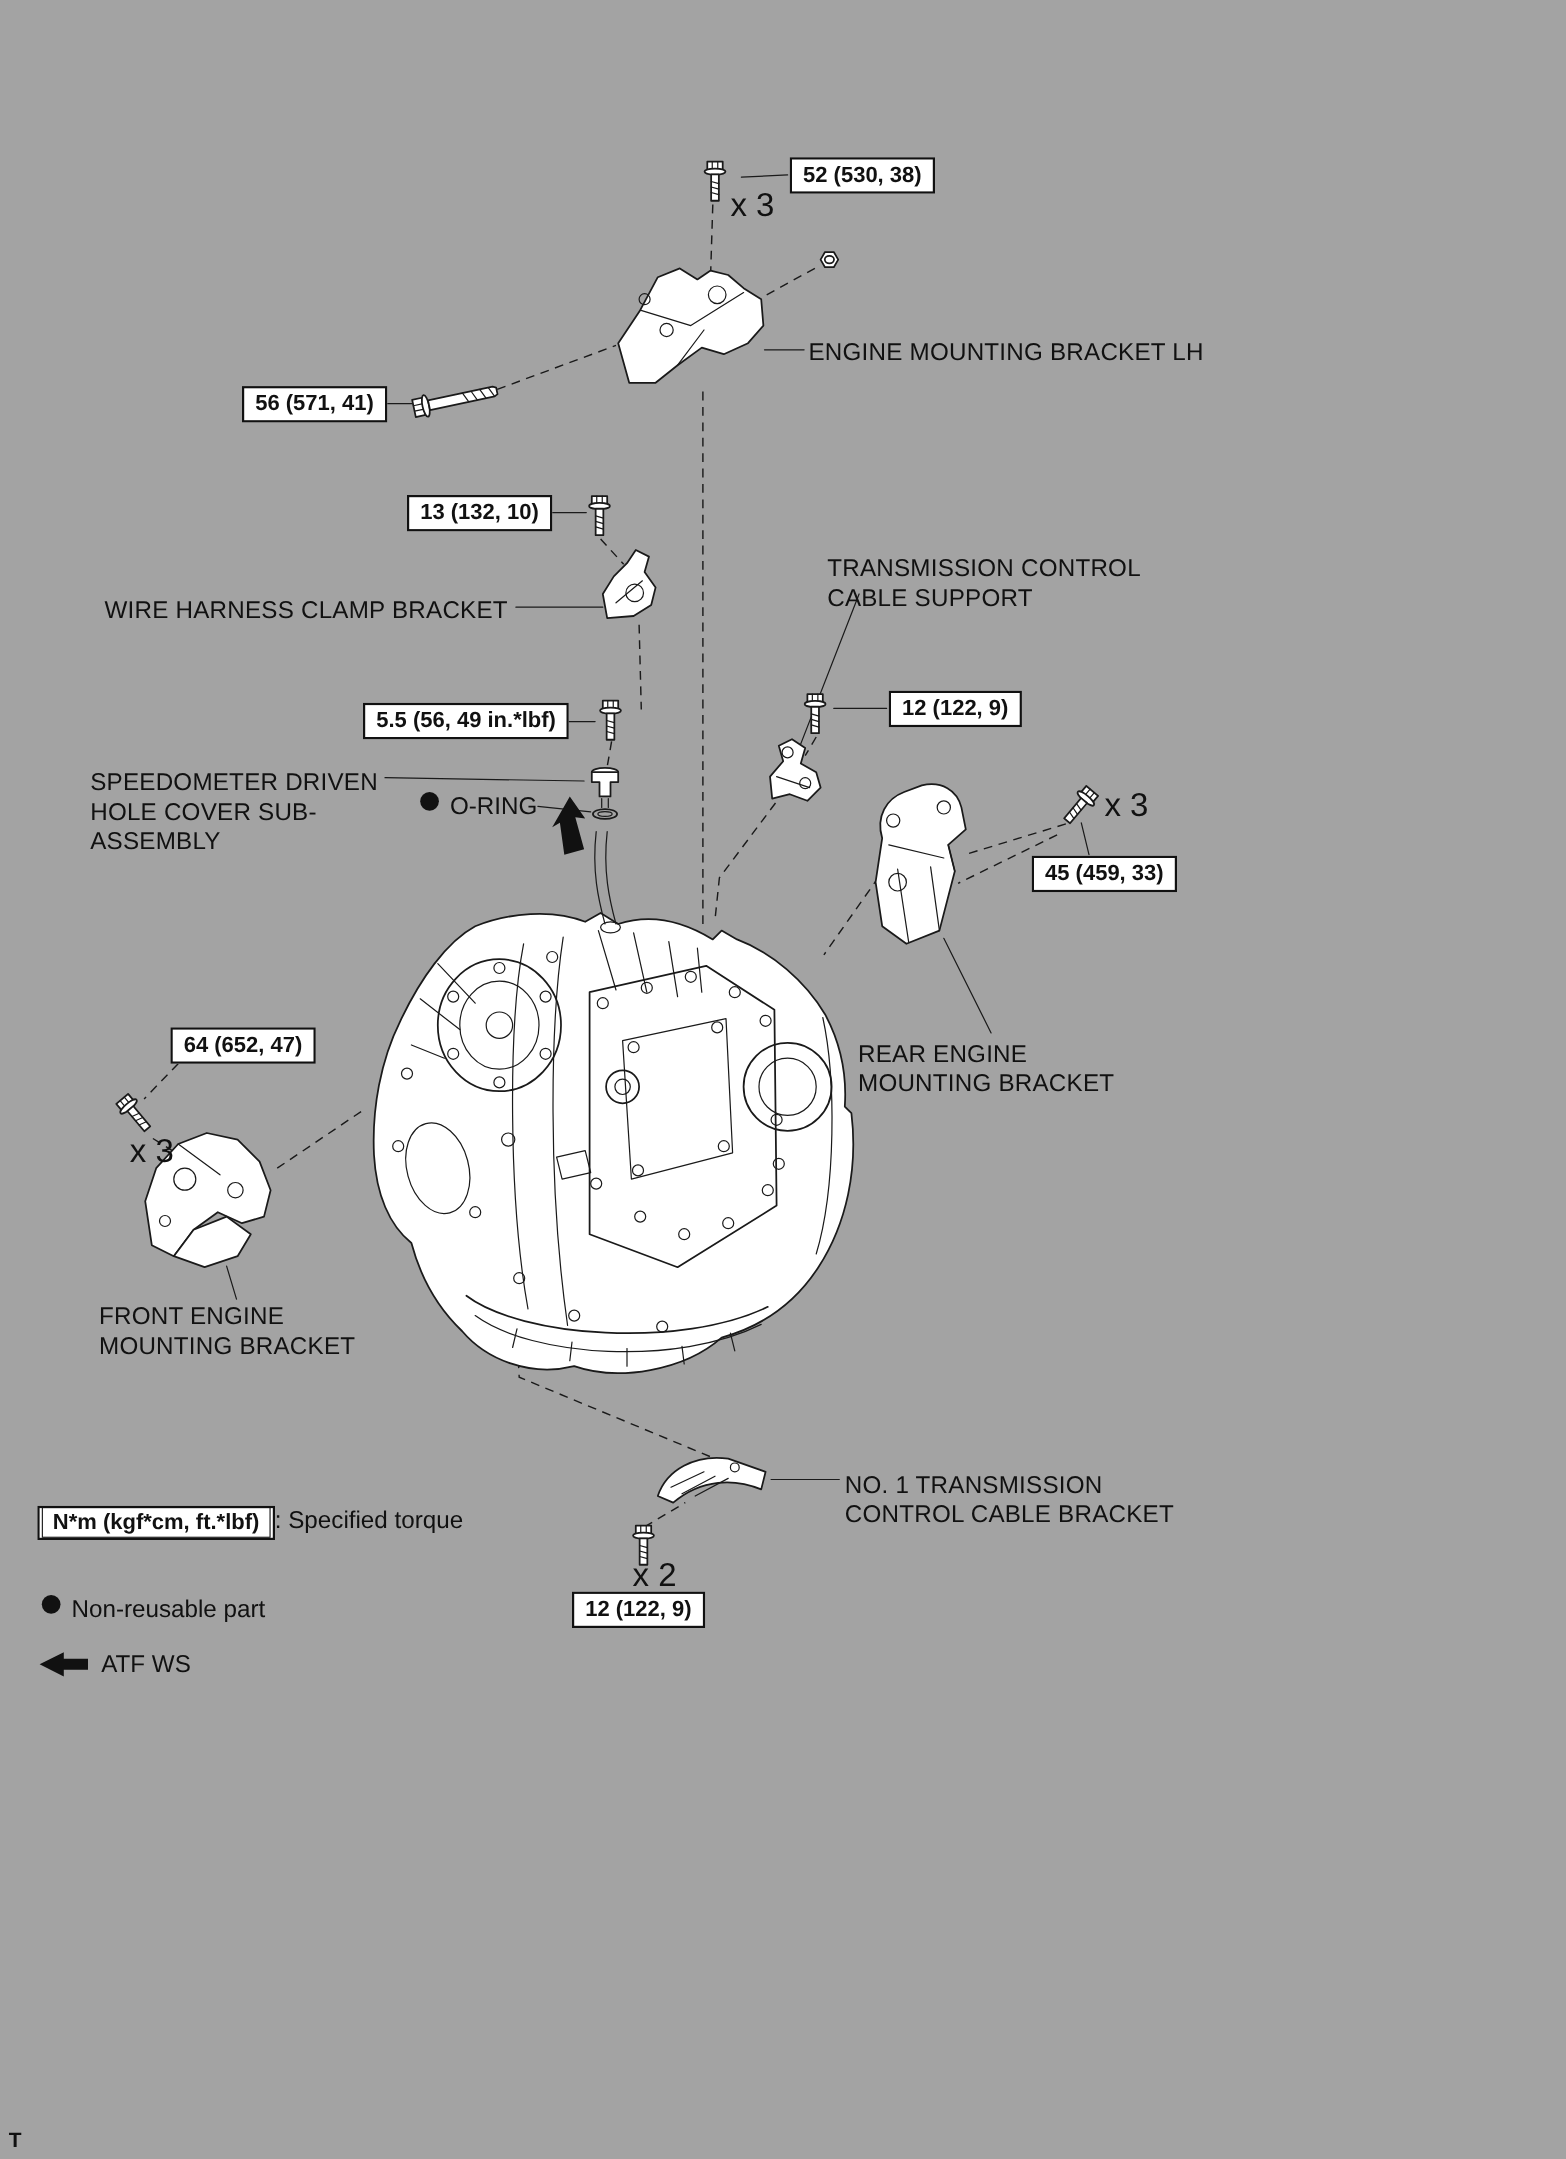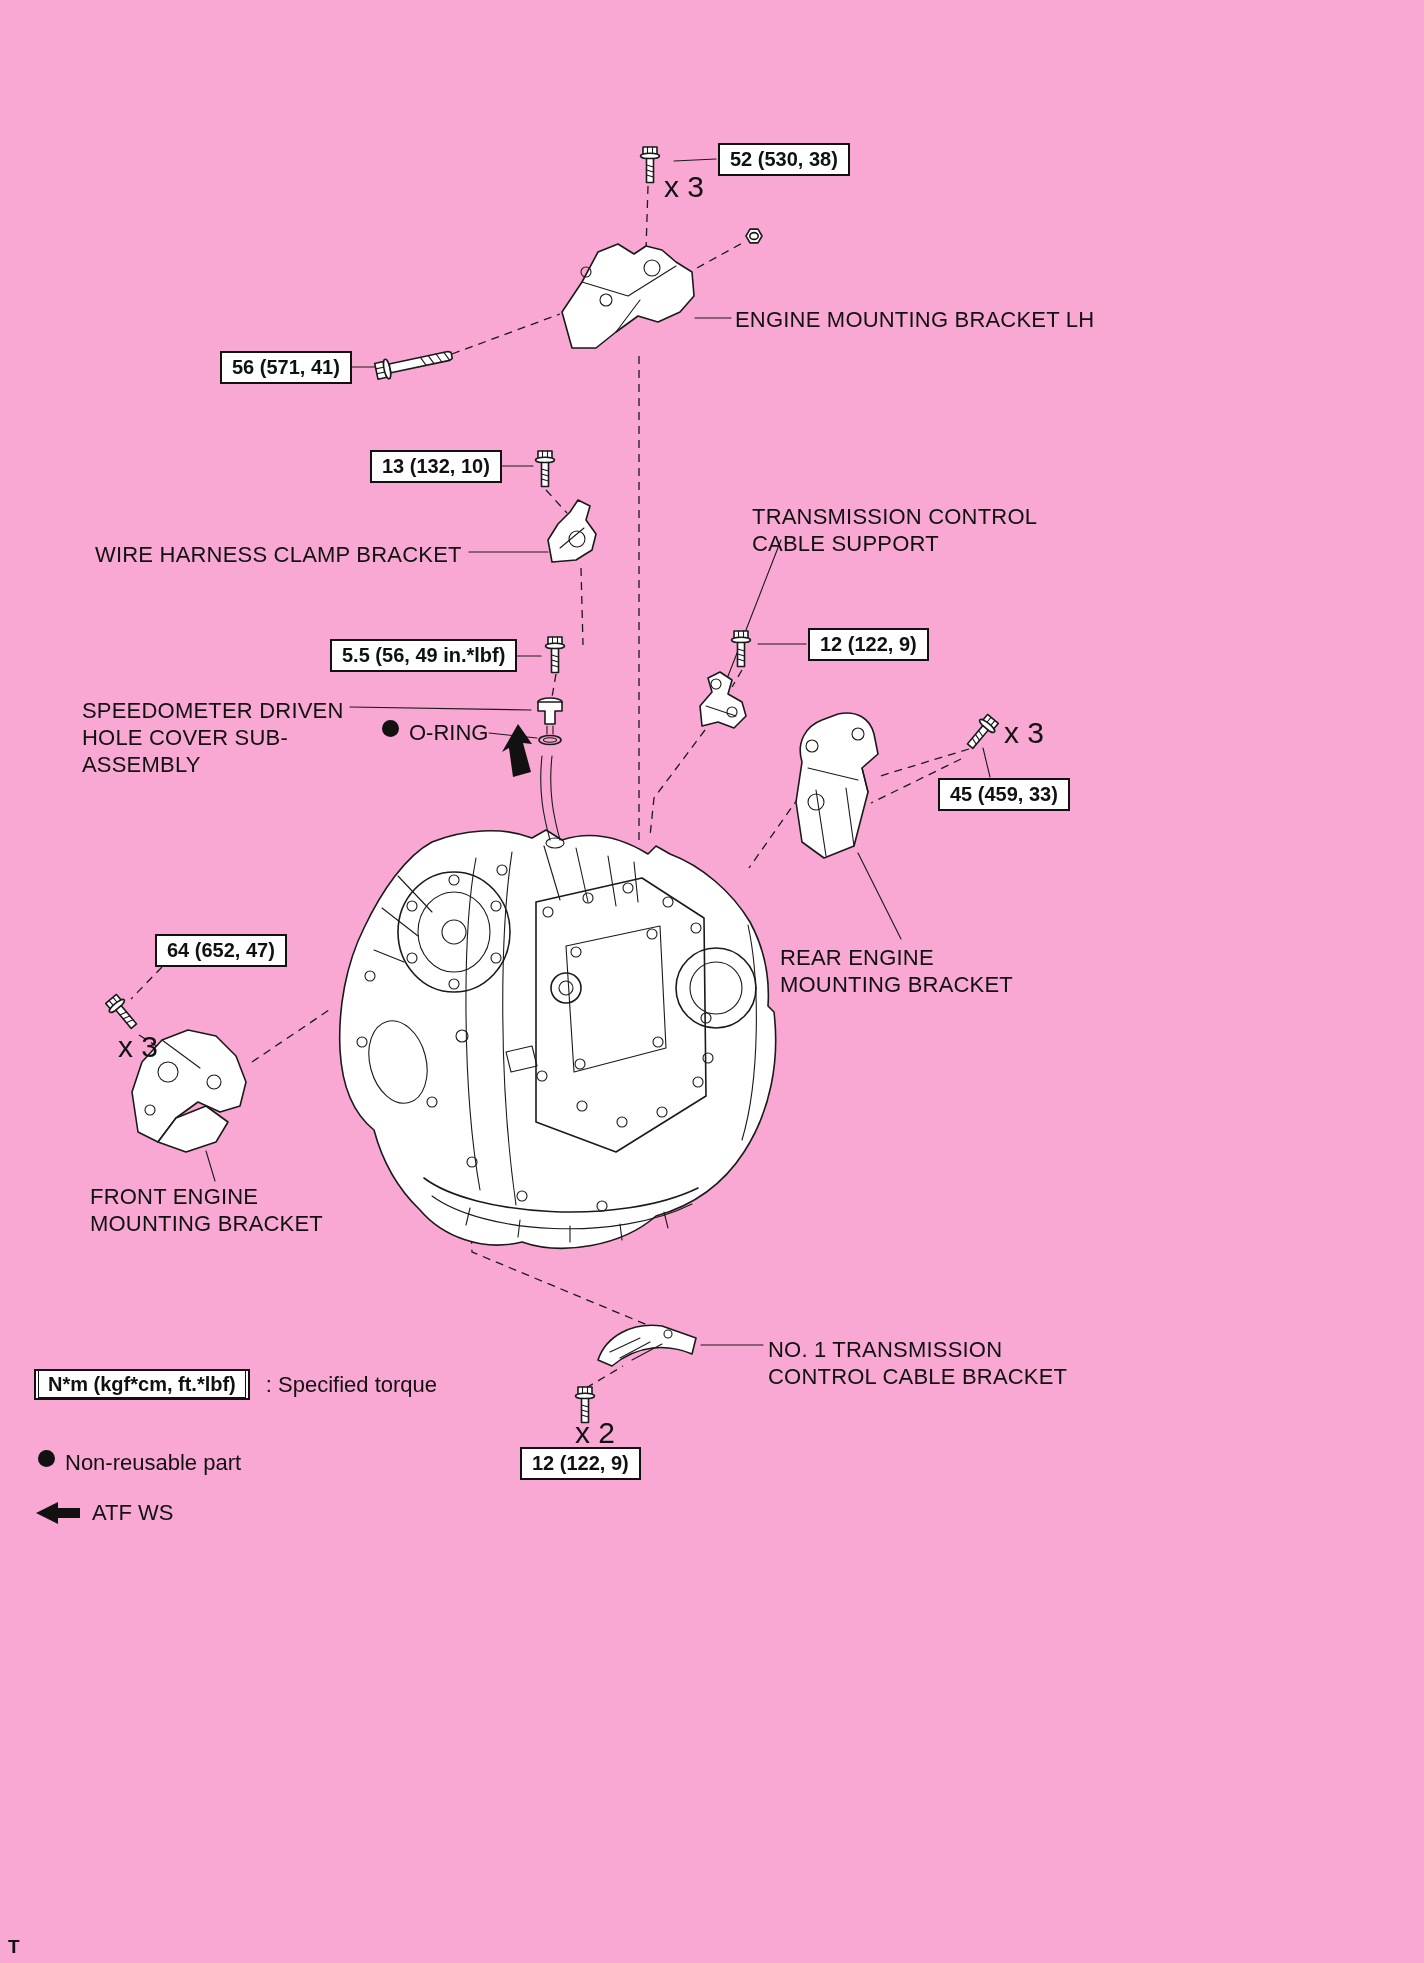--- a/index.html
+++ b/index.html
@@ -1,35 +1,35 @@
 <!DOCTYPE html>
 <html><head>
 <meta charset="utf-8">
 <style>
   *{margin:0;padding:0;box-sizing:border-box}
   html,body{background:#ffffff}
-  .canvas{position:relative;width:1424px;height:1963px;background:#f9a8d4;
+  .canvas{position:relative;width:1424px;height:1963px;background:#a3a3a3;
           font-family:"Liberation Sans",sans-serif;color:#111;overflow:hidden}
   .art{position:absolute;left:0;top:0}
   
   .s{stroke:#1a1a1a;fill:none;stroke-width:1.6;stroke-linejoin:round;stroke-linecap:round}
   .sf{stroke:#1a1a1a;fill:#ffffff;stroke-width:1.6;stroke-linejoin:round}
   .thin{stroke-width:1.1}
   .dash{stroke:#1a1a1a;fill:none;stroke-width:1.3;stroke-dasharray:8 6}
   .blk{fill:#111;stroke:none}
   
   .lbl{position:absolute;font-size:22px;line-height:27px;letter-spacing:.2px;white-space:nowrap}
   .tq{position:absolute;border:2px solid #111;background:#fff;font-size:20px;font-weight:bold;
       padding:3px 10px;white-space:nowrap}
   .qty{position:absolute;font-size:30px;white-space:nowrap}
   .legend-row{position:absolute;display:flex;align-items:flex-start;font-size:22px;white-space:nowrap}
   .dot{width:17px;height:17px;border-radius:50%;background:#111;display:inline-block;margin-right:10px;flex:none}
   .dbl-box{border:2px solid #111;padding:2px;display:inline-block;background:#fff;vertical-align:middle}
   .dbl-inner{border:1.5px solid #111;padding:2px 9px;font-size:20px;font-weight:bold;white-space:nowrap}
-  .legend-torque{position:absolute;display:flex;align-items:center;gap:16px}
+  .legend-torque{position:absolute;display:flex;align-items:flex-start;gap:0}
   .footer-mark{position:absolute;font-size:19px;font-weight:bold}
 </style>
 </head>
 <body>
 
 <div class="canvas">
 
   <svg class="art" width="1424" height="1963" viewBox="0 0 1424 1963">
     <defs>
       <g id="bolt-small">

